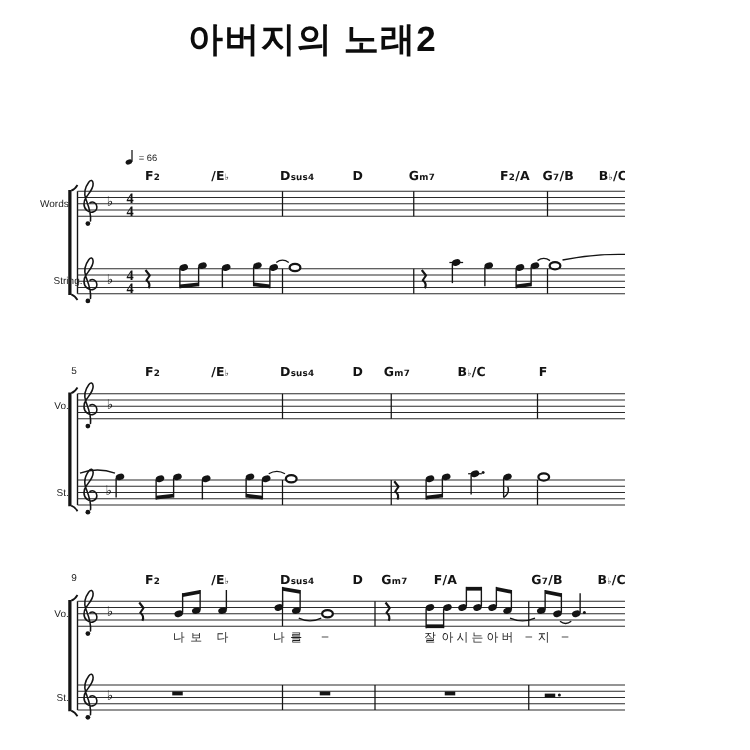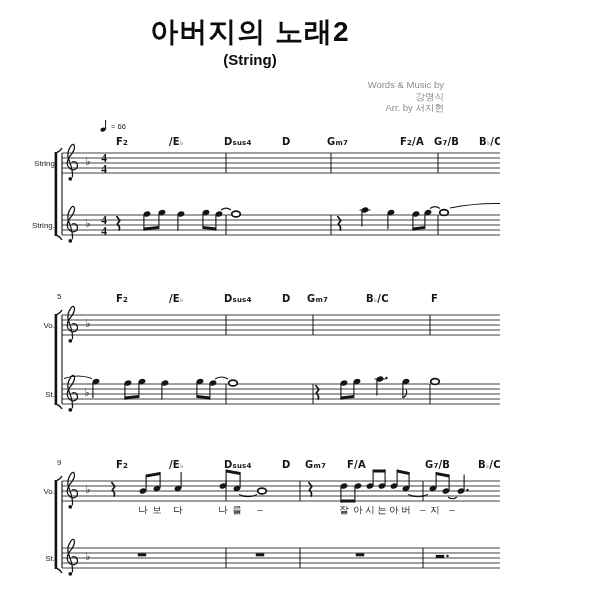--- a/index.html
+++ b/index.html
@@ -24,26 +24,20 @@
          white-space:nowrap;color:#1c1c1c}
   .slabel{position:absolute;left:0;width:55px;text-align:right;font-size:8px;
          color:#222;transform:translateY(-50%)}
   .mnum{position:absolute;font-size:8px;color:#222}
 </style>
 </head>
 <body>
 
 <div class="page">
   <div class="title">아버지의 노래2</div>
-  <div class="subtitle">(String)</div>
-  <div class="credits">
-    <div>Words &amp; Music by</div>
-    <div>강명식</div>
-    <div>Arr. by 서지현</div>
-  </div>
   <div class="tempo">
     <svg width="9" height="13" viewBox="0 0 9 13">
       <ellipse cx="3.1" cy="10.6" rx="2.7" ry="1.9" transform="rotate(-20 3.1 10.6)" fill="#141414"></ellipse>
       <line x1="5.6" y1="10.4" x2="5.6" y2="1" stroke="#141414" stroke-width="1"></line>
     </svg>
     <span>= 66</span>
   </div>
   <svg id="score-svg" width="600" height="600" viewBox="0 0 600 600">
       <rect x="54.6" y="152" width="2.6" height="84" fill="#141414"></rect>
       <path d="M57,152.5 Q60,151.5 62,148" stroke="#141414" stroke-width="1.4" fill="none"></path>
@@ -261,22 +255,22 @@
     </svg>
   <div id="overlay">
       <div class="chord" style="left: 116px; top: 136px;"><span>F</span><span class="sm">2</span></div>
       <div class="chord" style="left: 169px; top: 136px;"><span>/E</span><span class="sm">♭</span></div>
       <div class="chord" style="left: 224px; top: 136px;"><span>D</span><span class="sm">sus4</span></div>
       <div class="chord" style="left: 282px; top: 136px;"><span>D</span></div>
       <div class="chord" style="left: 327px; top: 136px;"><span>G</span><span class="sm">m7</span></div>
       <div class="chord" style="left: 381px; top: 136px; padding-left: 19px;"><span>F</span><span class="sm">2</span><span>/A</span></div>
       <div class="chord" style="left: 434px; top: 136px;"><span>G</span><span class="sm">7</span><span>/B</span></div>
       <div class="chord" style="left: 479px; top: 136px;"><span>B</span><span class="sm">♭</span><span>/C</span></div>
-      <div class="slabel" style="top: 163px;">String</div>
-      <div class="slabel" style="top: 225px;">String.</div>
+      <div class="slabel" style="top: 163px;">Words</div>
+      <div class="slabel" style="top: 225px; margin-left: 11px;">String.</div>
       <div class="mnum" style="left: 57px; top: 292px;">5</div>
       <div class="chord" style="left: 116px; top: 293px;"><span>F</span><span class="sm">2</span></div>
       <div class="chord" style="left: 169px; top: 293px;"><span>/E</span><span class="sm">♭</span></div>
       <div class="chord" style="left: 224px; top: 293px;"><span>D</span><span class="sm">sus4</span></div>
       <div class="chord" style="left: 282px; top: 293px;"><span>D</span></div>
       <div class="chord" style="left: 307px; top: 293px;"><span>G</span><span class="sm">m7</span></div>
       <div class="chord" style="left: 366px; top: 293px;"><span>B</span><span class="sm">♭</span><span>/C</span></div>
       <div class="chord" style="left: 431px; top: 293px;"><span>F</span></div>
       <div class="slabel" style="top: 325px;">Vo.</div>
       <div class="slabel" style="top: 394px;">St.</div>

